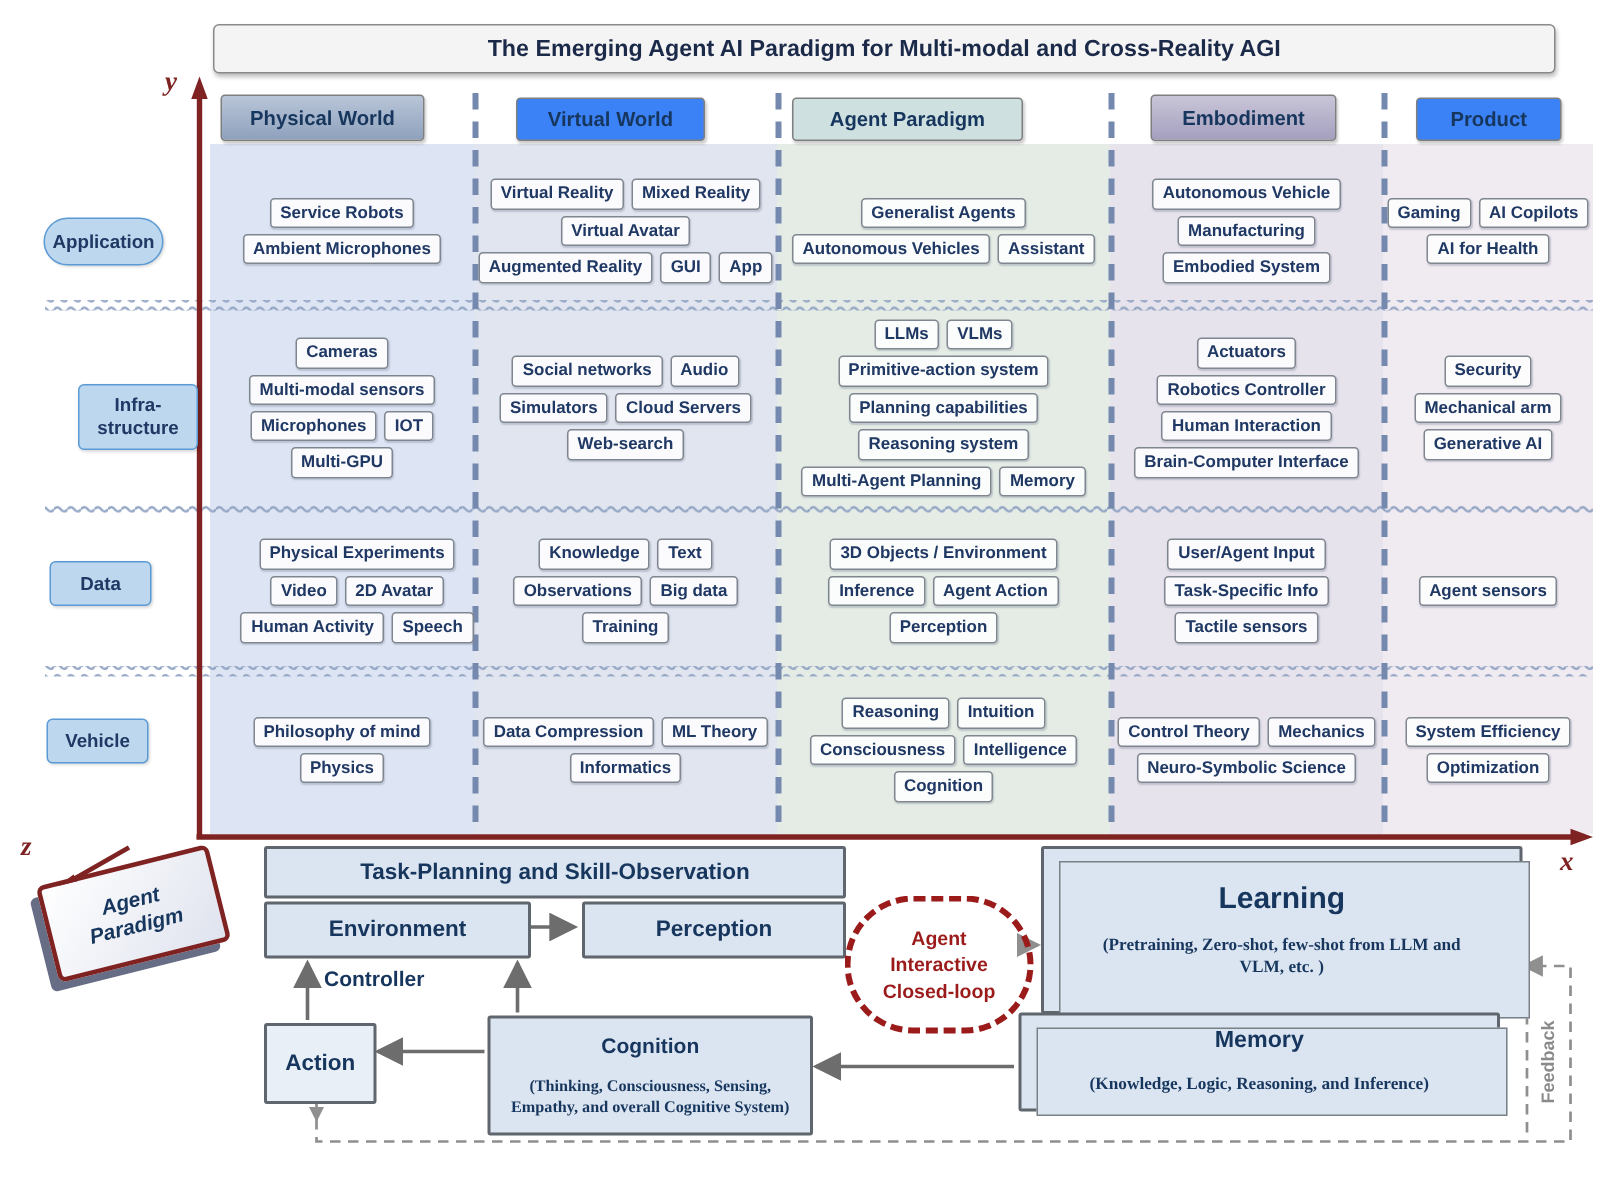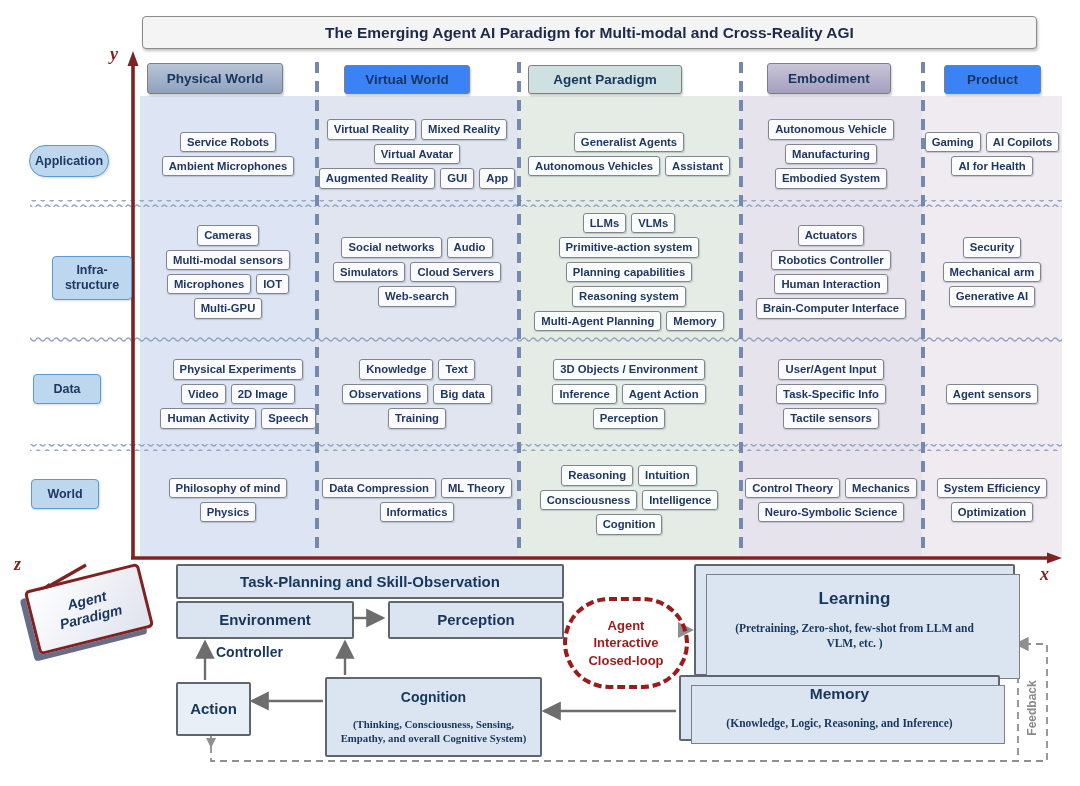--- a/index.html
+++ b/index.html
@@ -164,21 +164,21 @@
 
   <div class="hdr phys" style="left:147px; top:63px; width:134px; height:29px;">Physical World</div>
   <div class="hdr" style="left:344px; top:65px; width:124px; height:27px;">Virtual World</div>
   <div class="hdr agent" style="left:528px; top:65px; width:152px; height:27px;">Agent Paradigm</div>
   <div class="hdr embod" style="left:767px; top:63px; width:122px; height:29px;">Embodiment</div>
   <div class="hdr" style="left:944px; top:65px; width:95px; height:27px;">Product</div>
 
   <div class="rl" style="left:29px; top:145px; width:78px; height:30px;border-radius:16px;">Application</div>
   <div class="rl" style="left:29px; top:256px; width:78px; height:42px;margin-left:23px;">Infra-structure</div>
   <div class="rl" style="left:33px; top:374px; width:66px; height:28px;">Data</div>
-  <div class="rl" style="left:31px; top:479px; width:66px; height:28px;">World</div>
+  <div class="rl" style="left:31px; top:479px; width:66px; height:28px;">Vehicle</div>
 
   <div class="cell" style="left:142px; top:106px; width:172px; height:96px;">
       <div class="item">Service Robots</div>
       <div class="item">Ambient Microphones</div>
     </div>
   <div class="cell" style="left:318px; top:106px; width:198px; height:96px;">
       <div class="item">Virtual Reality</div>
       <div class="item">Mixed Reality</div>
       <div class="item">Virtual Avatar</div>
       <div class="item">Augmented Reality</div>
@@ -232,21 +232,21 @@
     </div>
   <div class="cell" style="left:924px; top:212px; width:136px; height:120px;">
       <div class="item">Security</div>
       <div class="item">Mechanical arm</div>
       <div class="item">Generative AI</div>
     </div>
 
   <div class="cell" style="left:152px; top:344px; width:172px; height:100px;">
       <div class="item">Physical Experiments</div>
       <div class="item">Video</div>
-      <div class="item">2D Image</div>
+      <div class="item">2D Avatar</div>
       <div class="item">Human Activity</div>
       <div class="item">Speech</div>
     </div>
   <div class="cell" style="left:318px; top:344px; width:198px; height:100px;">
       <div class="item">Knowledge</div>
       <div class="item">Text</div>
       <div class="item">Observations</div>
       <div class="item">Big data</div>
       <div class="item">Training</div>
     </div>
@@ -309,21 +309,21 @@
     <div class="s" style="width:200px;">(Thinking, Consciousness, Sensing, Empathy, and overall Cognitive System)</div>
   </div>
 
   <div class="oval">
     <span>Agent</span>
     <span>Interactive</span>
     <span>Closed-loop</span>
   </div>
 
   <div class="fb stack" style="left:694px; top:564px; width:317px; height:108px;">
-    <div class="t" style="font-size:17px;">Learning</div>
+    <div class="t" style="font-size:20px;">Learning</div>
     <div class="s" style="font-size:11.5px; width:250px;">(Pretraining, Zero-shot, few-shot from LLM and VLM, etc. )</div>
   </div>
   <div class="fb stack" style="left:679px; top:675px; width:317px; height:62px;">
     <div class="t" style="font-size:15.5px;">Memory</div>
     <div class="s" style="font-size:11.5px; width:290px;">(Knowledge, Logic, Reasoning, and Inference)</div>
   </div>
 
   <div class="vtext">Feedback</div>
 
   <div class="badge3d">

